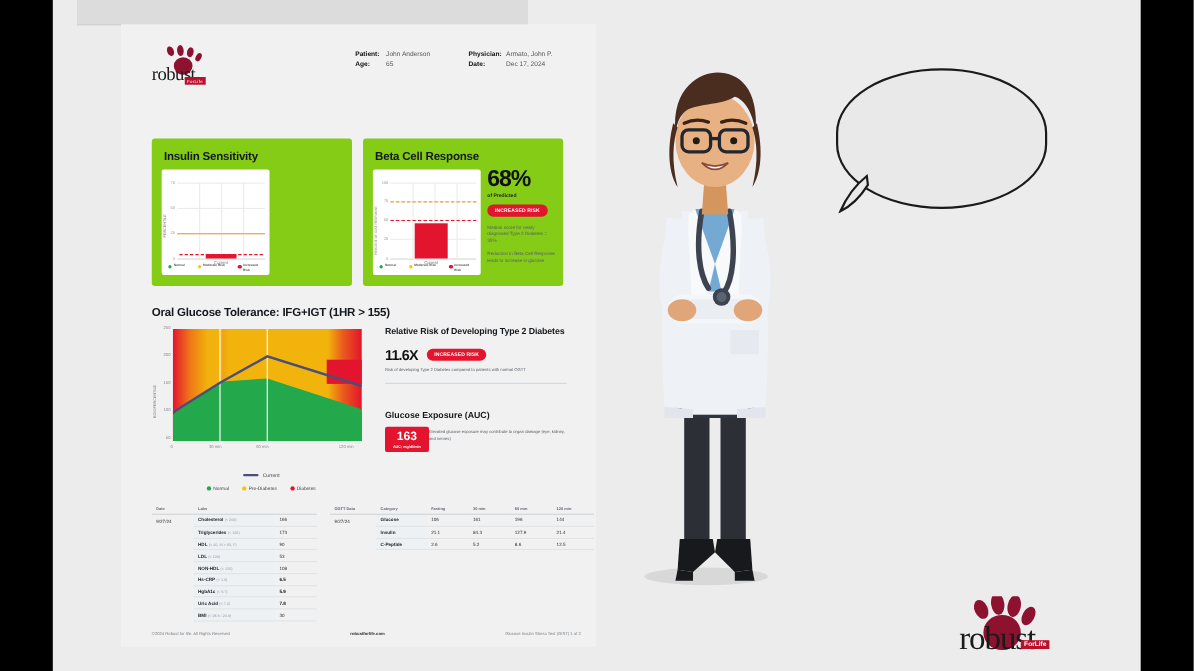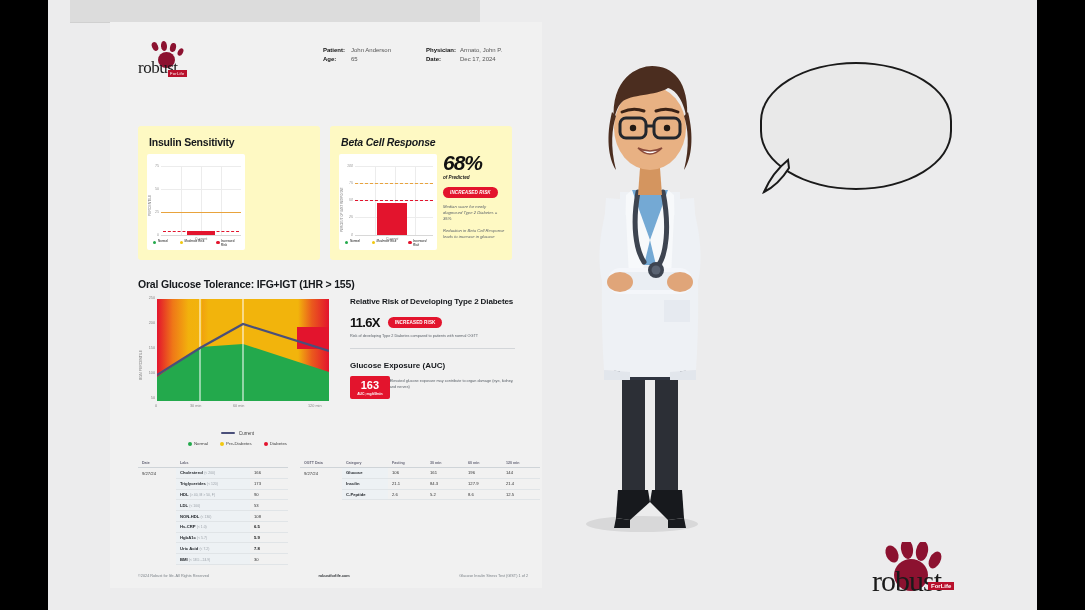--- a/index.html
+++ b/index.html
@@ -30,23 +30,23 @@
   .pt-block{position:absolute;left:185px;top:6px;font-size:6px;color:#333;line-height:9px;}
   .pt-block .k{display:inline-block;width:28px;font-weight:bold;color:#111;}
   .pt-block .v{color:#555;}
   .ph-block{position:absolute;left:288px;top:6px;font-size:6px;color:#333;line-height:9px;}
   .ph-block .k{display:inline-block;width:34px;font-weight:bold;color:#111;}
   .ph-block .v{color:#555;}
 
   .rep-title{position:absolute;left:28px;top:80px;font-size:13.5px;font-weight:bold;color:#1b1b1b;letter-spacing:-.2px;}
 
   
-  .card{position:absolute;background:#fef9c3;border-radius:3px;}
+  .card{position:absolute;background:#84cc16;border-radius:3px;}
   #card-is{left:28px;top:104px;width:182px;height:134px;}
-  #card-bc{left:220px;top:104px;width:182px;height:134px;font-style:italic;}
+  #card-bc{left:220px;top:104px;width:182px;height:134px;}
   .card-title{position:absolute;left:11px;top:10px;font-size:10.5px;font-weight:bold;color:#15181c;letter-spacing:-.2px;}
 
   .plotbox{position:absolute;left:9px;top:28px;width:98px;height:96px;background:#fff;border-radius:2px;}
   .axis-y-lab{position:absolute;left:1px;top:40px;font-size:3.4px;color:#777;transform:rotate(-90deg);transform-origin:left top;white-space:nowrap;}
   .ytick{position:absolute;right:0;font-size:3.6px;color:#999;text-align:right;}
   .gl{position:absolute;background:#ececec;height:1px;}
   .vgl{position:absolute;background:#ececec;width:1px;}
   .xcap{position:absolute;font-size:3.8px;color:#777;text-align:center;}
 
   .mini-legend{position:absolute;left:6px;bottom:3px;width:88px;display:flex;justify-content:space-between;}
@@ -77,21 +77,21 @@
   .leg-row2 .d{width:4px;height:4px;border-radius:50%;}
 
   
   .rr-block{position:absolute;left:240px;top:274px;width:165px;}
   .rr-title{font-size:8px;font-weight:bold;color:#15181c;line-height:11px;letter-spacing:-.1px;}
   .rr-row{display:flex;align-items:center;gap:8px;margin-top:8px;}
   .rr-num{font-size:13px;font-weight:bold;color:#111;letter-spacing:-.7px;}
   .rr-note{font-size:3.8px;color:#5a6168;line-height:5.4px;margin-top:4px;}
   .hrule{height:1px;background:#d3d6d9;margin-top:9px;}
 
-  .ge-title{font-size:8px;font-weight:bold;color:#15181c;margin-top:12px;}
+  .ge-title{font-size:8px;font-weight:bold;color:#15181c;margin-top:24px;}
   .ge-row{display:flex;align-items:flex-start;gap:0;margin-top:6px;}
   .ge-box{background:#e3142d;color:#fff;border-radius:2px;width:46px;text-align:center;padding:3px 0 3px;}
   .ge-val{font-size:11px;font-weight:bold;line-height:12px;}
   .ge-unit{font-size:3.4px;font-weight:bold;margin-top:1px;}
   .ge-note{font-size:3.8px;color:#5a6168;line-height:5.4px;padding-top:3px;}
 
   
   .tbl{position:absolute;font-size:4.2px;color:#333;}
   .tbl table{border-collapse:collapse;}
   .tbl th{font-size:3.6px;color:#667;font-weight:bold;text-align:left;padding:2px 4px;border-bottom:1px solid #cfd4d8;}

